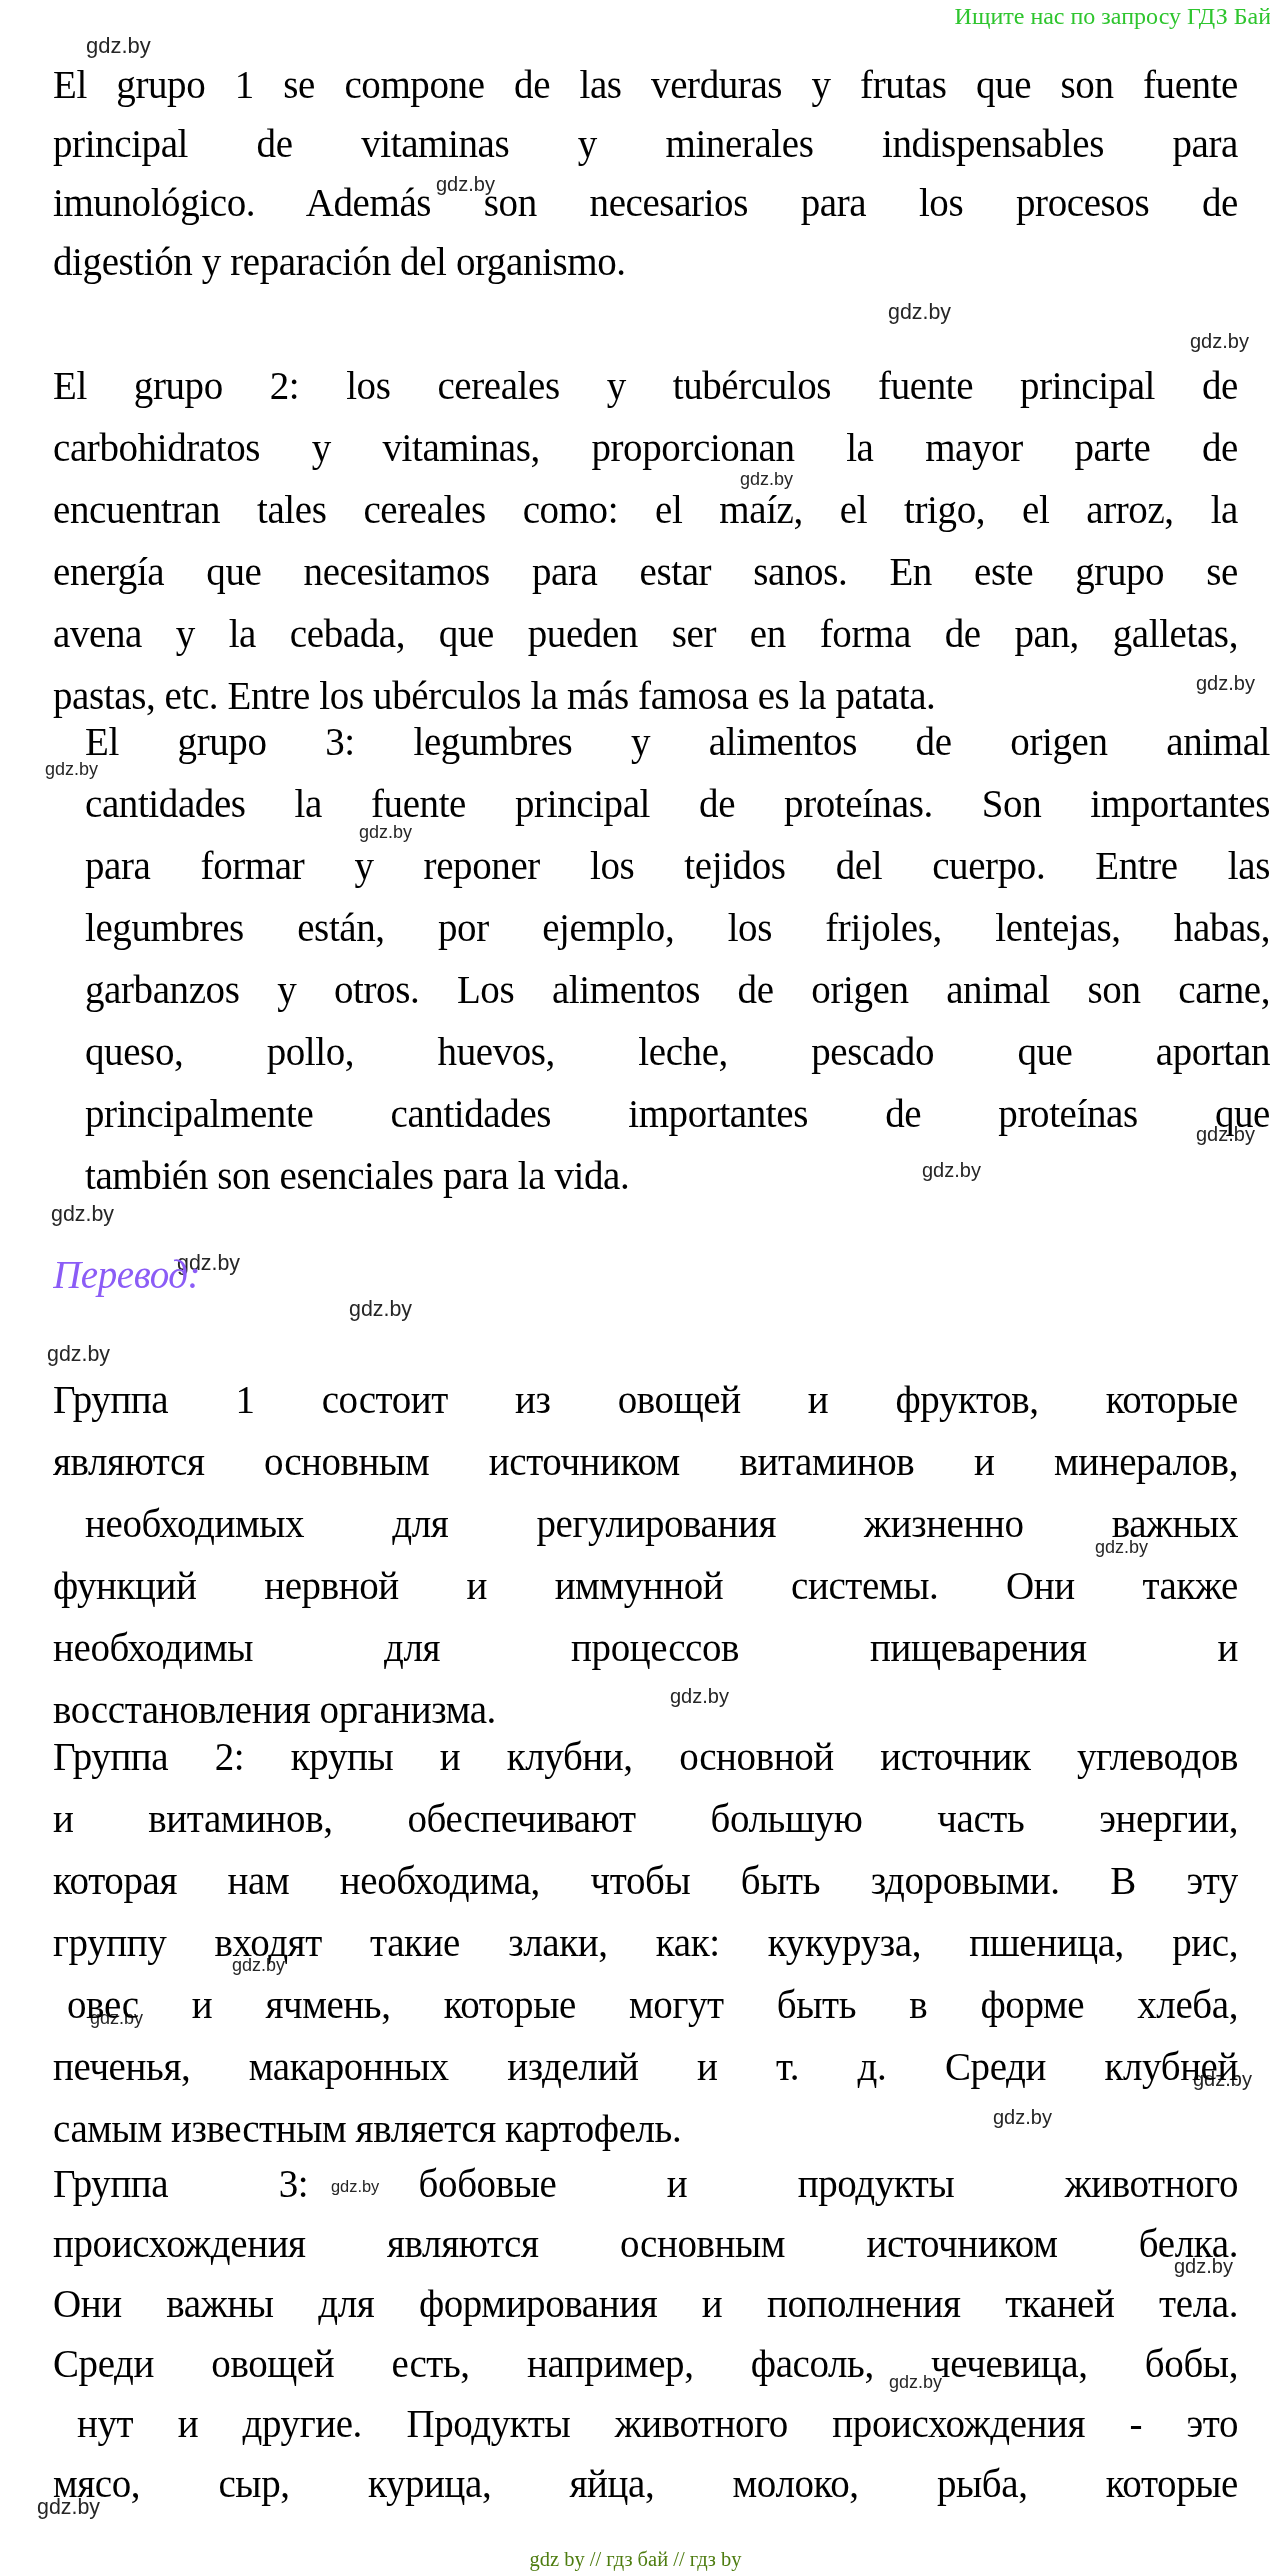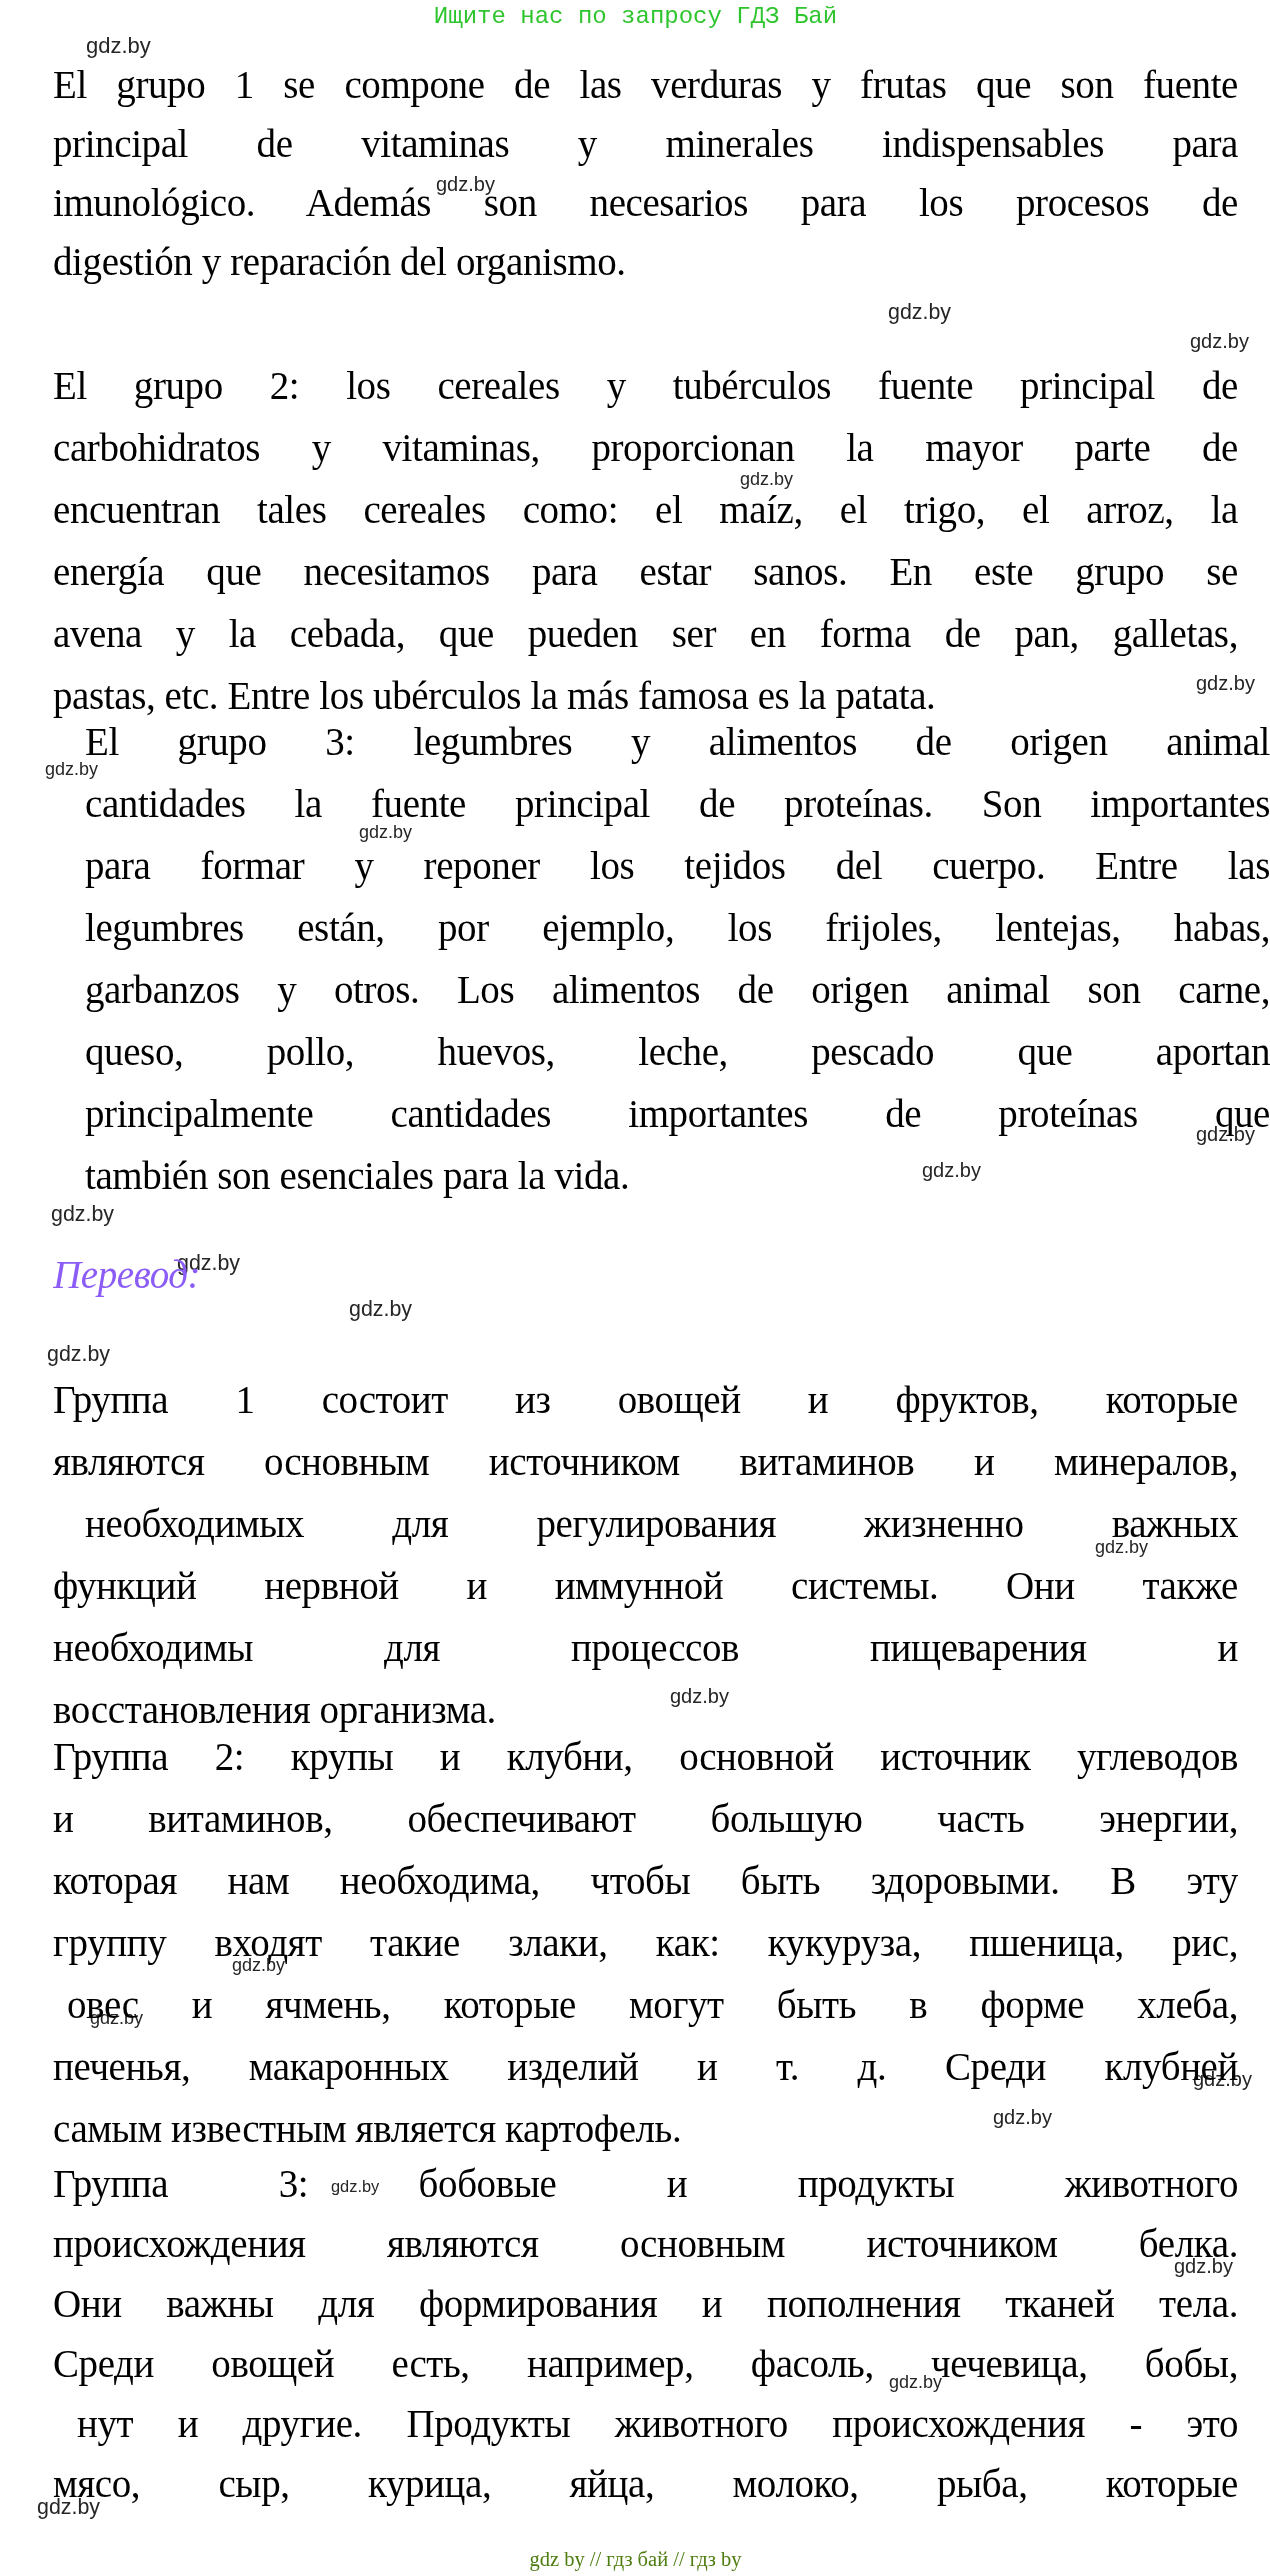--- a/index.html
+++ b/index.html
@@ -6,22 +6,22 @@
   body {
     width: 1271px; height: 2576px;
     background: #ffffff;
     position: relative;
     overflow: hidden;
     font-family: "Liberation Serif", serif;
   }
   .page { position: absolute; inset: 0; }
   .promo-header {
     position: absolute; top: 2.5px; left: 0; width: 100%;
-    text-align: center;
-    font-family: Liberation Mono, monospace;
+    text-align: right;
+    font-family: Liberation Serif, serif;
     font-size: 24px; font-weight: 500;
   }
   .para {
     position: absolute; left: 53px; width: 1185px;
     font-family: "Liberation Serif", serif;
     font-size: 39px; color: #000000;
     letter-spacing: -0.4px;
   }
   .line {
     text-align: justify;

